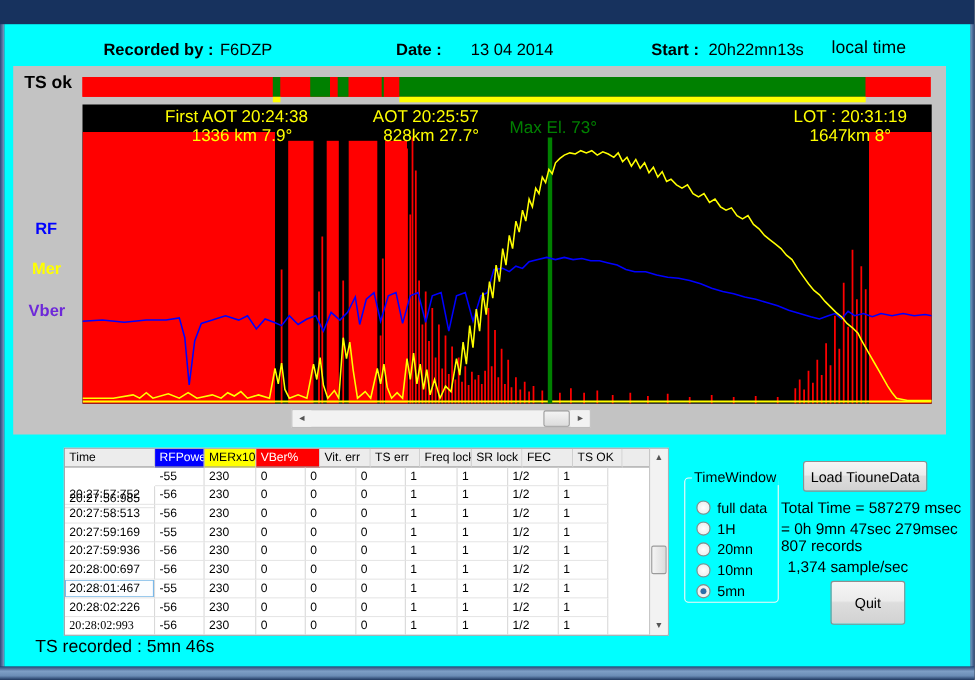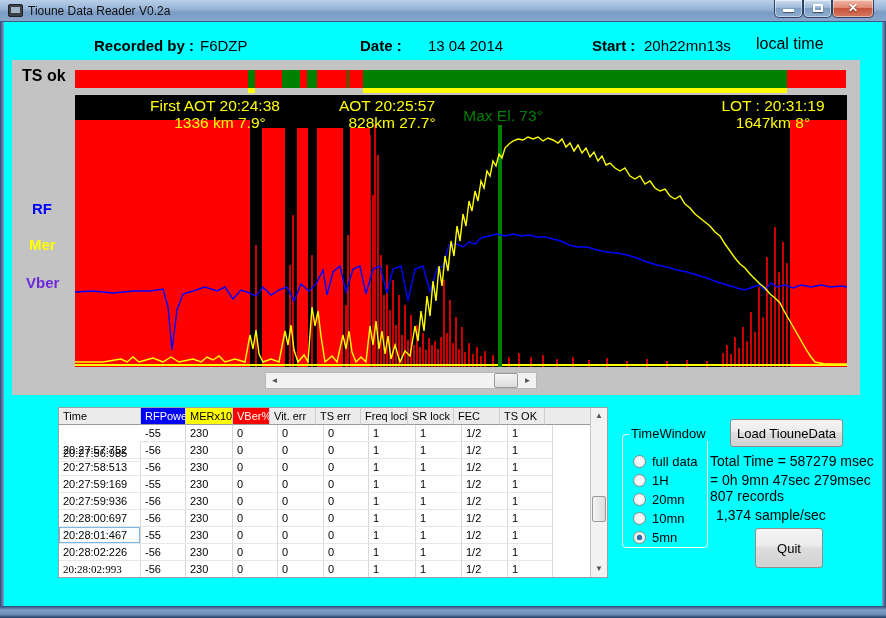--- a/index.html
+++ b/index.html
@@ -78,35 +78,20 @@
   
   .side-text { position:absolute; font-size:14px; color:#000; }
   
   .status-text { position:absolute; font-size:16px; color:#000; }
 </style>
 </head>
 <body>
 
 <div class="window">
 
-  <div class="titlebar">
-    <span class="app-icon"></span>
-    <span class="title-text">Tioune Data Reader V0.2a</span>
-    <div class="winbtns">
-      <div class="win-btn">
-          <span class="glyph-min"></span>
-        </div>
-      <div class="win-btn">
-          <span class="glyph-max"></span>
-        </div>
-      <div class="win-btn close-btn">
-          <span class="glyph-close">✕</span>
-        </div>
-    </div>
-  </div>
 
   <div class="frame-side left"></div>
   <div class="frame-side right"></div>
 
   <div class="client">
 
     <span class="hdr-label" style="left:90px; top:15px;">Recorded by :</span>
     <span class="hdr-value" style="left:196px; top:15px;">F6DZP</span>
     <span class="hdr-label" style="left:356px; top:15px;">Date :</span>
     <span class="hdr-value" style="left:424px; top:15px;">13 04 2014</span>
@@ -240,21 +225,21 @@
         <div class="hs-arrow right">►</div>
       </div>
     </div>
 
     <div class="grid">
       <div class="grid-inner">
           <div class="g-row g-head">
             <div class="g-cell" style="width: 82px; background: rgb(236, 236, 236); color: rgb(0, 0, 0);">Time</div>
             <div class="g-cell" style="width: 45px; background: rgb(0, 0, 255); color: rgb(255, 255, 255);">RFPower</div>
             <div class="g-cell" style="width: 47px; background: rgb(255, 255, 0); color: rgb(0, 0, 0);">MERx10</div>
-            <div class="g-cell" style="width: 37px; background: rgb(255, 0, 0); color: rgb(255, 255, 255);">VBer%</div>
+            <div class="g-cell" style="width: 58px; background: rgb(255, 0, 0); color: rgb(255, 255, 255);">VBer%</div>
             <div class="g-cell" style="width: 46px; background: rgb(236, 236, 236); color: rgb(0, 0, 0);">Vit. err</div>
             <div class="g-cell" style="width: 45px; background: rgb(236, 236, 236); color: rgb(0, 0, 0);">TS err</div>
             <div class="g-cell" style="width: 47px; background: rgb(236, 236, 236); color: rgb(0, 0, 0);">Freq lock</div>
             <div class="g-cell" style="width: 46px; background: rgb(236, 236, 236); color: rgb(0, 0, 0);">SR lock</div>
             <div class="g-cell" style="width: 46px; background: rgb(236, 236, 236); color: rgb(0, 0, 0);">FEC</div>
             <div class="g-cell" style="width: 45px; background: rgb(236, 236, 236); color: rgb(0, 0, 0);">TS OK</div>
             <div class="g-cell" style="flex: 1 1 0%; background: rgb(236, 236, 236);"></div>
           </div>
           <div class="g-row">
             <div class="g-cell" style="width: 82px; margin-top: 20px;">20:27:56:985</div>
@@ -407,16 +392,17 @@
         </div>
     </div>
 
     <div class="btn" style="left:726px; top:397px; width:113px; height:28px; padding-top:6px;">Load TiouneData</div>
     <span class="side-text" style="left:706px; top:431px;">Total Time =  587279 msec</span>
     <span class="side-text" style="left:706px; top:450px;">= 0h 9mn 47sec 279msec</span>
     <span class="side-text" style="left:706px; top:466px;">807 records</span>
     <span class="side-text" style="left:712px; top:485px;">1,374 sample/sec</span>
     <div class="btn" style="left:751px; top:506px; width:68px; height:40px; padding-top:12px;">Quit</div>
 
+    <span class="status-text" style="left:28px; top:558px;">TS recorded : 5mn 46s</span>
   </div>
 
   <div class="frame-bottom"></div>
 </div>
 
 </body></html>

